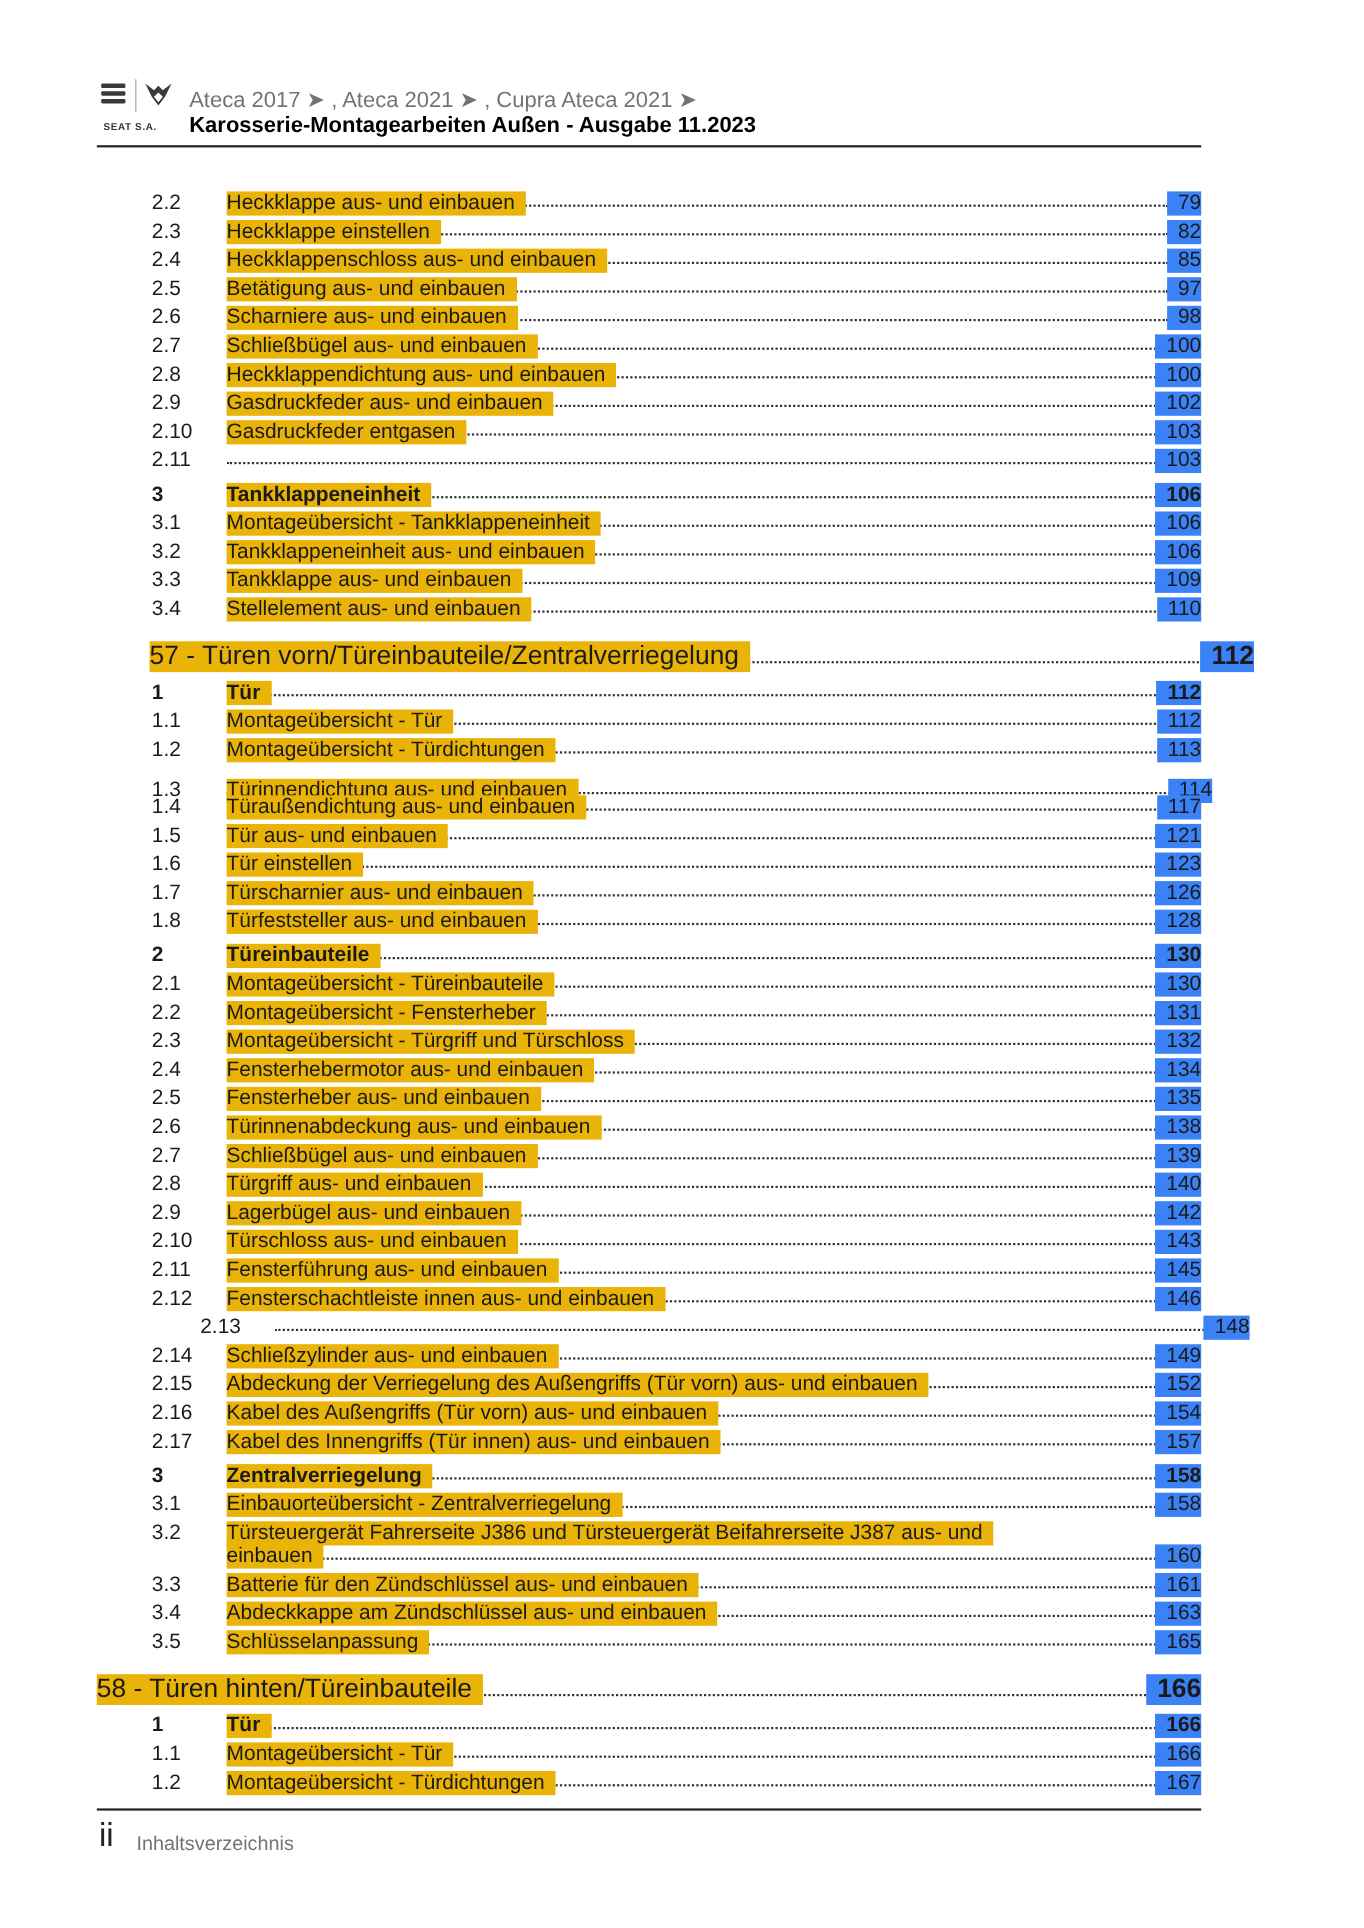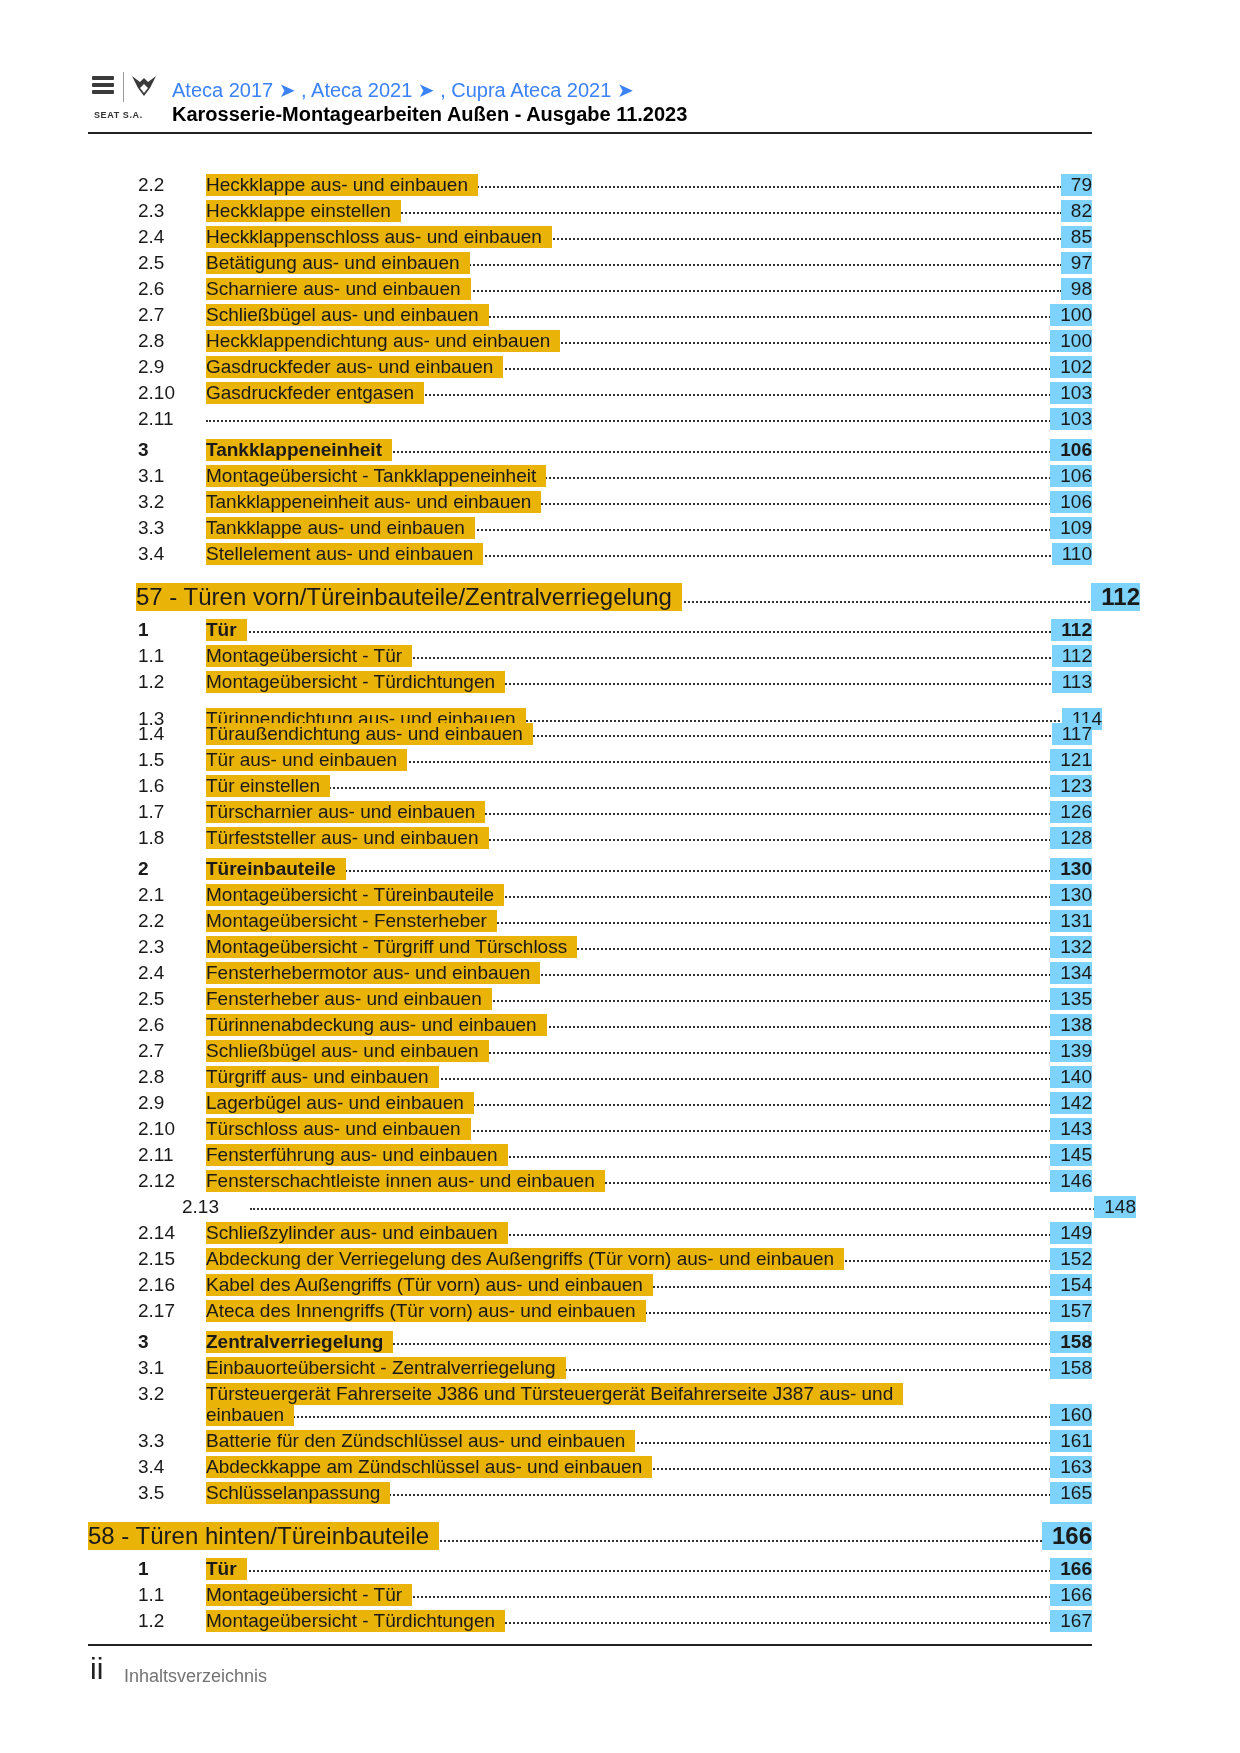--- a/index.html
+++ b/index.html
@@ -4,30 +4,30 @@
 <style>
   html, body { margin:0; padding:0; background:#ffffff; }
   body { width:1240px; height:1753px; position:relative; overflow:hidden;
          font-family:"Liberation Sans", sans-serif; color:#1a1a1a; }
   .header { position:absolute; left:88px; top:72px; width:1004px; height:62px; }
   .logo-s { position:absolute; left:4px; top:4px; width:22px; height:18px; }
   .logo-s div { height:4px; background:#3a3a3a; margin-bottom:3px; border-radius:1px; }
   .logo-sep { position:absolute; left:35px; top:0px; width:1px; height:30px; background:#9a9a9a; }
   .logo-cupra { position:absolute; left:43px; top:2px; width:26px; height:24px; }
   .logo-text { position:absolute; left:6px; top:38px; font-size:9px; font-weight:bold; letter-spacing:0.6px; color:#333; }
-  .h-line1 { position:absolute; left:84px; top:6px; font-size:20px; color:#3b82f6; white-space:nowrap; }
+  .h-line1 { position:absolute; left:84px; top:6px; font-size:20px; color:#737373; white-space:nowrap; }
   .h-line2 { position:absolute; left:84px; top:31px; font-size:20px; color:#000000; white-space:nowrap;font-weight:bold; }
   .rule-top { position:absolute; left:88px; top:132px; width:1004px; height:2px; background:#222; }
   .rule-bottom { position:absolute; left:88px; top:1644px; width:1004px; height:2px; background:#222; }
   .toc { position:absolute; left:0; top:0; width:1240px; }
   .row { position:absolute; left:0; height:24px; width:1240px; }
   .num { position:absolute; left:138px; font-size:19px; white-space:nowrap; }
   .title { position:absolute; left:206px; font-size:19px; white-space:nowrap; background:#eab308; padding-right:10px; z-index:2; }
   .dots { position:absolute; left:206px; right:178px; top:12px; border-bottom:2px dotted #333; height:0; z-index:1; }
-  .page { position:absolute; right:148px; font-size:19px; text-align:right; background:#7dd3fc; padding-left:10px; z-index:2; }
+  .page { position:absolute; right:148px; font-size:19px; text-align:right; background:#3b82f6; padding-left:10px; z-index:2; }
   .bold .num, .bold .title, .bold .page { font-weight:bold; }
   .chapter .title { left:88px; font-size:24px; top:-4px; }
   .chapter .page { font-size:24px; top:-4px; font-weight:bold; }
   .chapter .dots { left:88px; top:14px; }
   .footer-roman { position:absolute; left:90px; top:1652px; font-size:30px; color:#222; }
   .footer-label { position:absolute; left:124px; top:1666px; font-size:18px; color:#737373; }
 </style>
 </head>
 <body>
 
@@ -292,21 +292,21 @@
       <span class="page">152</span>
     </div>
     <div class="row" style="top: 1274px;">
       <span class="num">2.16</span>
       <span class="title">Kabel des Außengriffs (Tür vorn) aus- und einbauen</span>
       <span class="dots"></span>
       <span class="page">154</span>
     </div>
     <div class="row" style="top: 1300px;">
       <span class="num">2.17</span>
-      <span class="title">Ateca des Innengriffs (Tür vorn) aus- und einbauen</span>
+      <span class="title">Kabel des Innengriffs (Tür innen) aus- und einbauen</span>
       <span class="dots"></span>
       <span class="page">157</span>
     </div>
     <div class="row bold" style="top: 1331px;">
       <span class="num">3</span>
       <span class="title">Zentralverriegelung</span>
       <span class="dots"></span>
       <span class="page">158</span>
     </div>
     <div class="row" style="top: 1357px;">

